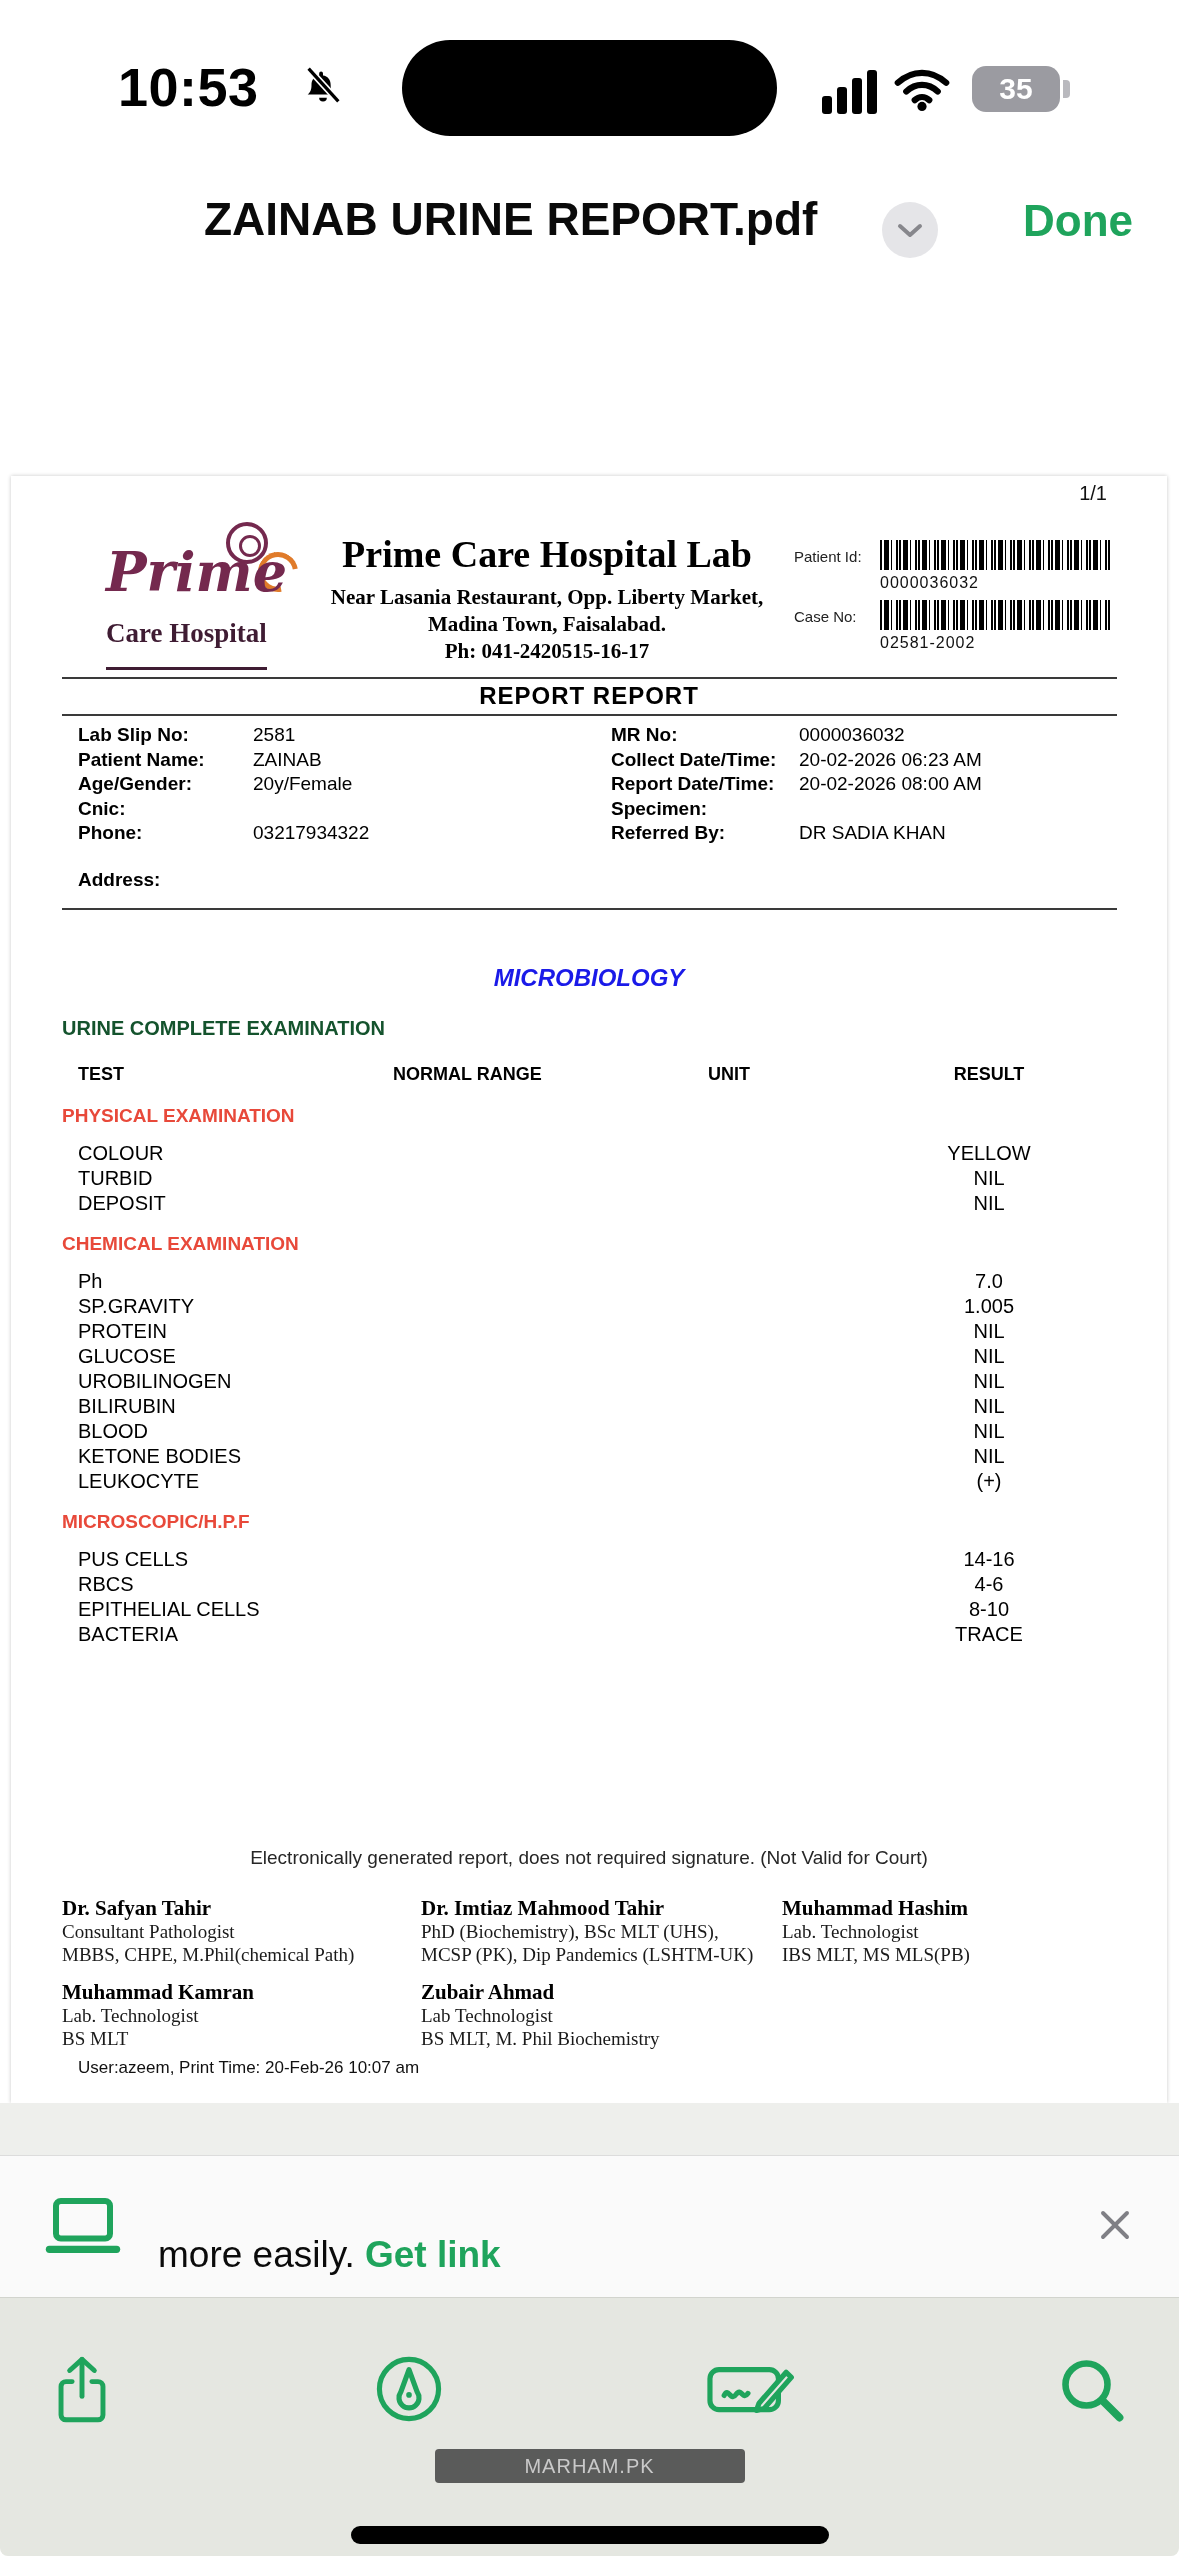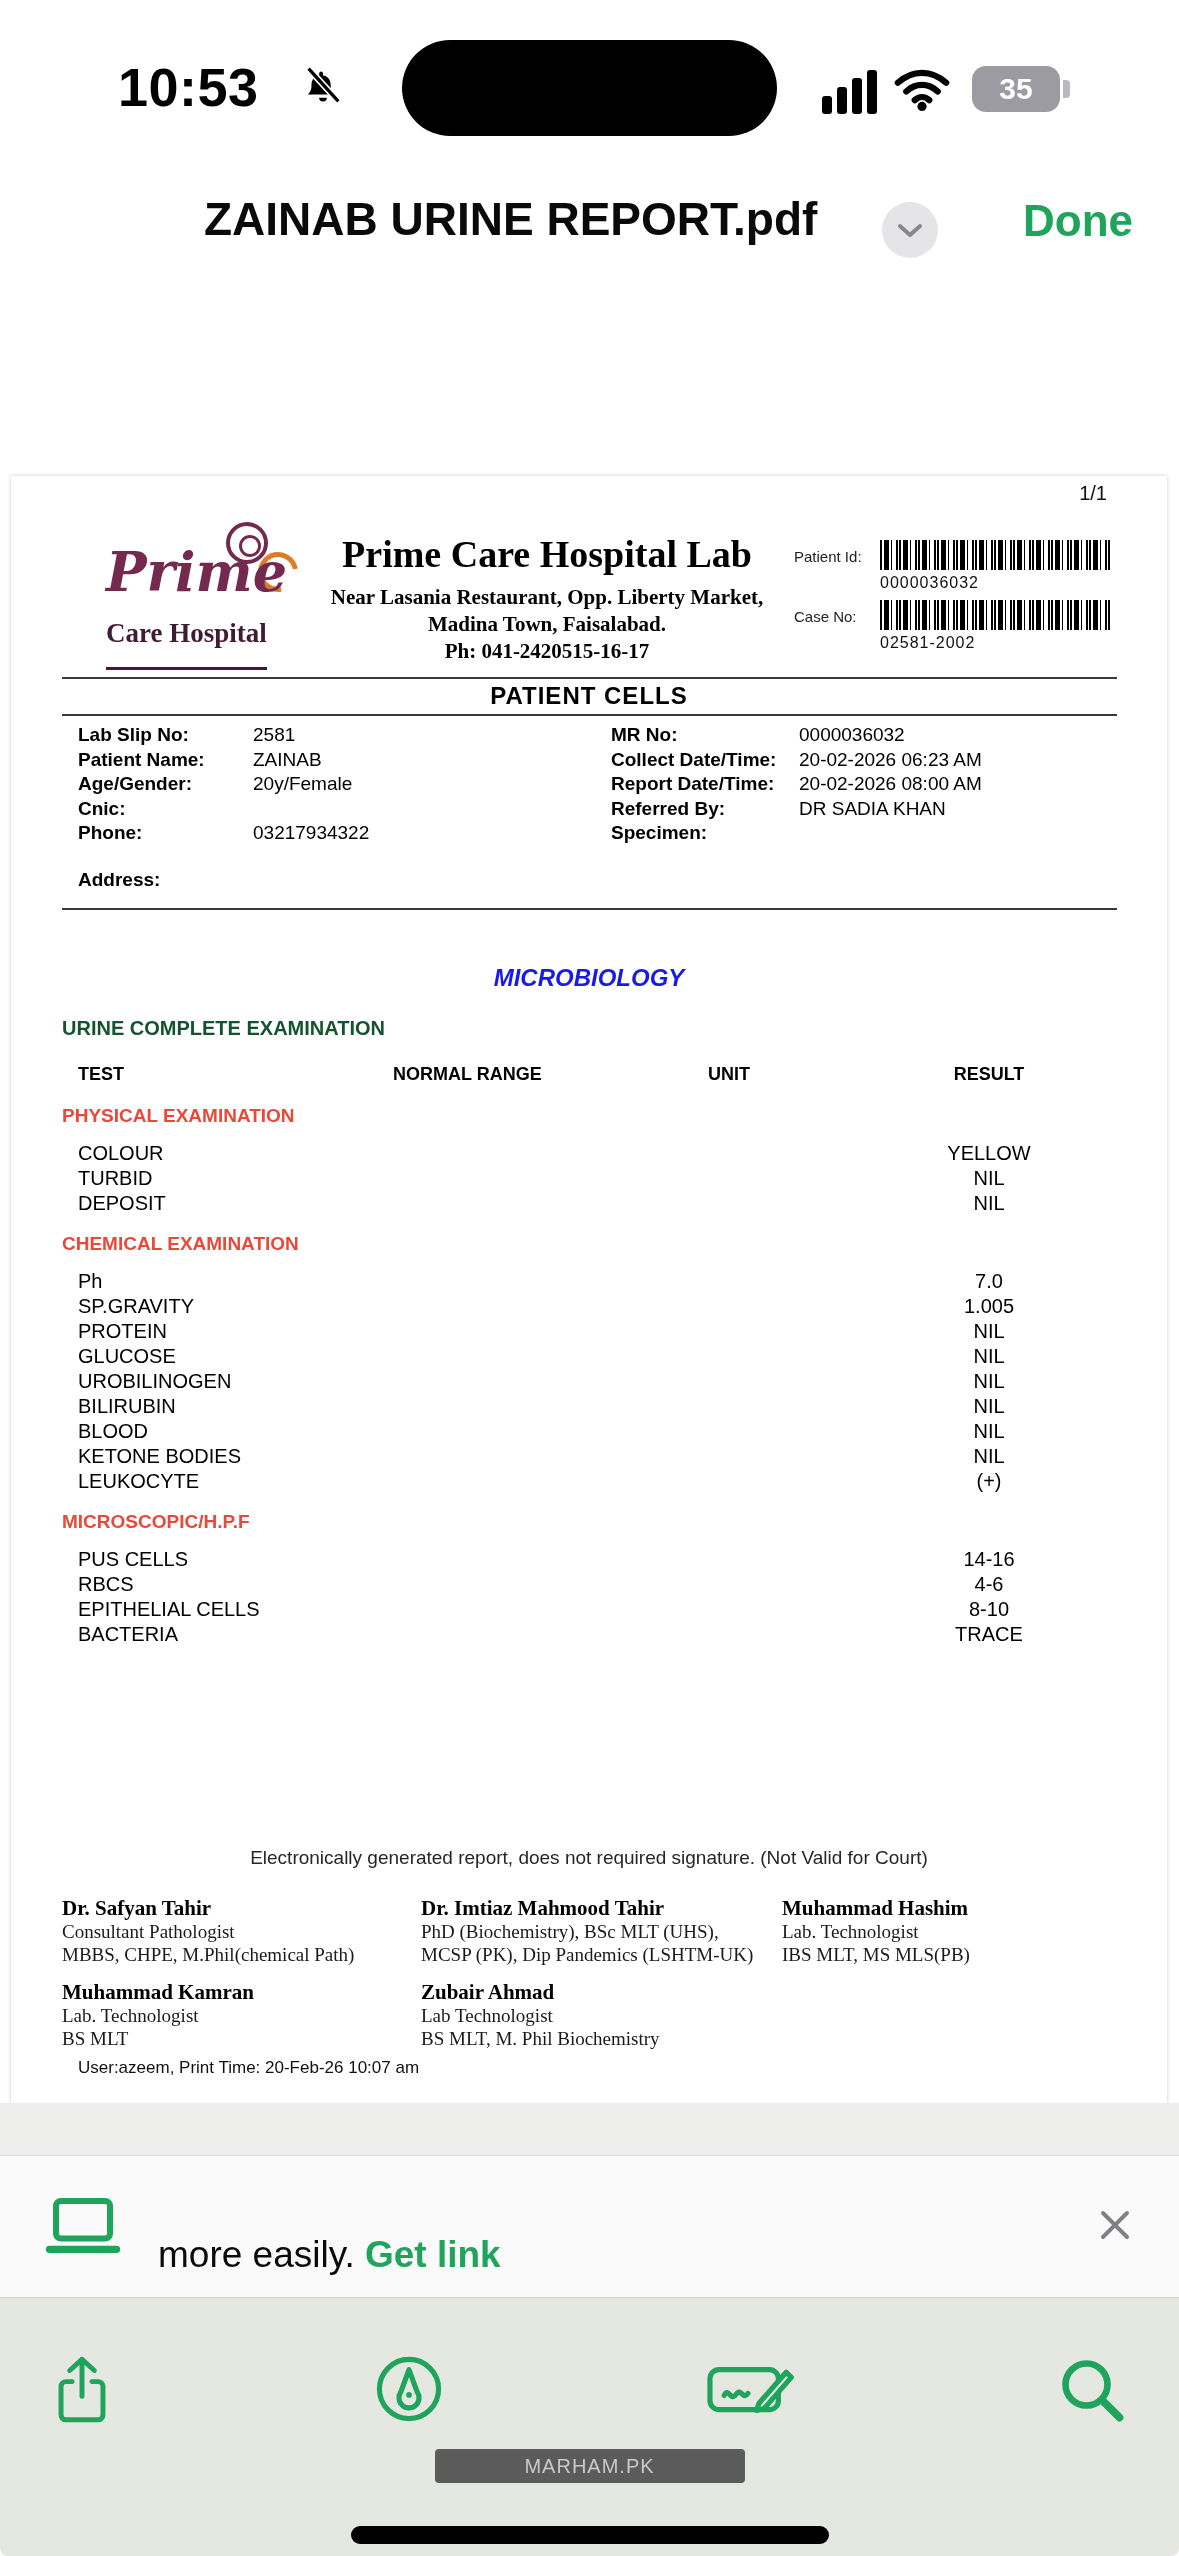--- a/index.html
+++ b/index.html
@@ -156,37 +156,37 @@
     <div class="ids-block">
       <div class="id-label" style="top:16px;">Patient Id:</div>
       <div class="barcode" style="top:8px;"></div>
       <div class="id-value" style="top:42px;">0000036032</div>
       <div class="id-label" style="top:76px;">Case No:</div>
       <div class="barcode" style="top:68px;"></div>
       <div class="id-value" style="top:102px;">02581-2002</div>
     </div>
 
     <div class="hline" style="top:201px;"></div>
-    <div class="report-title">PATIENT CELLS</div>
+    <div class="report-title">REPORT REPORT</div>
     <div class="hline" style="top:238px;"></div>
 
     <div class="info-left">
       <div class="info-row"><b>Lab Slip No:</b><span>2581</span></div>
       <div class="info-row"><b>Patient Name:</b><span>ZAINAB</span></div>
       <div class="info-row"><b>Age/Gender:</b><span>20y/Female</span></div>
       <div class="info-row"><b>Cnic:</b><span></span></div>
       <div class="info-row"><b>Phone:</b><span>03217934322</span></div>
       <div class="info-row gap"><b>Address:</b><span></span></div>
     </div>
     <div class="info-right">
       <div class="info-row"><b>MR No:</b><span>0000036032</span></div>
       <div class="info-row"><b>Collect Date/Time:</b><span>20-02-2026 06:23 AM</span></div>
       <div class="info-row"><b>Report Date/Time:</b><span>20-02-2026 08:00 AM</span></div>
+      <div class="info-row"><b>Specimen:</b><span></span></div>
       <div class="info-row"><b>Referred By:</b><span>DR SADIA KHAN</span></div>
-      <div class="info-row"><b>Specimen:</b><span></span></div>
     </div>
 
     <div class="hline" style="top:432px;"></div>
 
     <div class="micro-heading">MICROBIOLOGY</div>
     <div class="exam-heading">URINE COMPLETE EXAMINATION</div>
 
     <div class="table-area">
       <div class="t-head">
         <span class="th-test">TEST</span>

